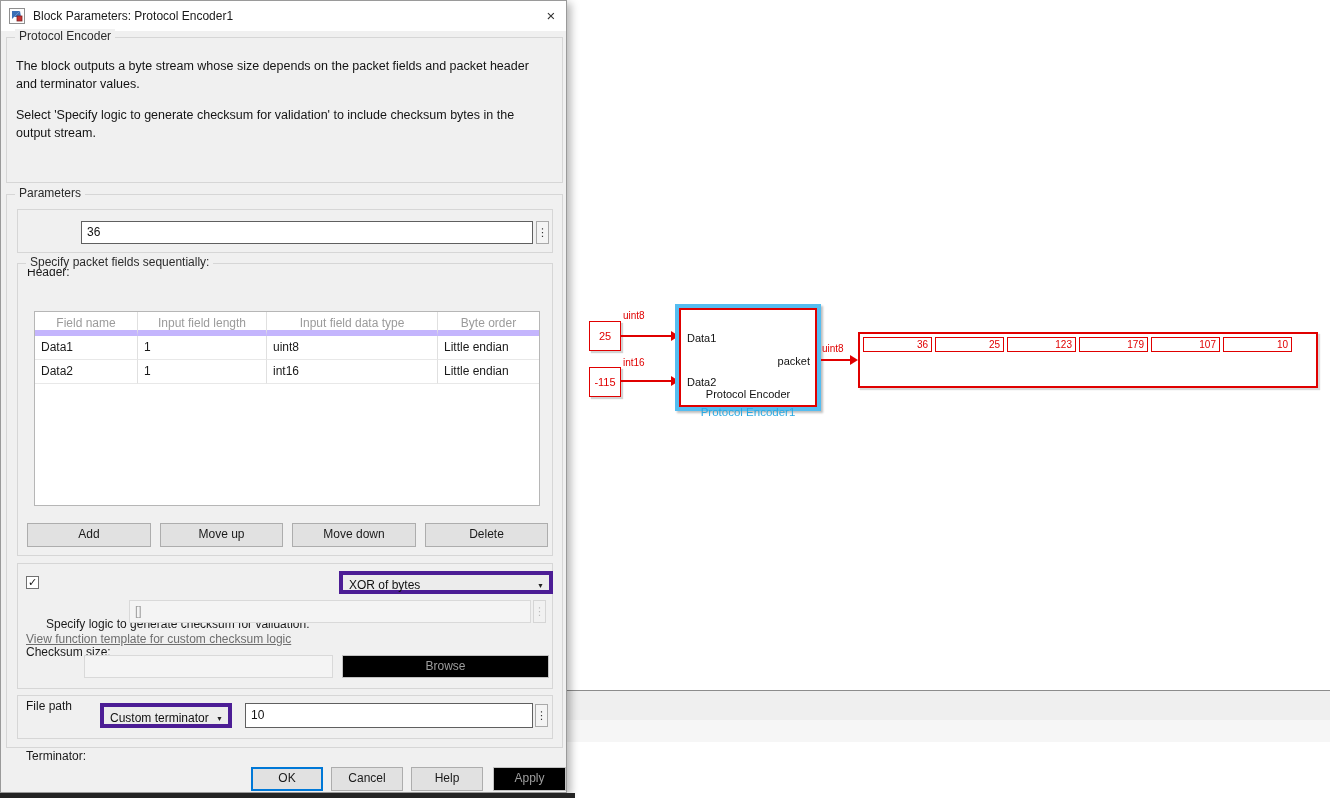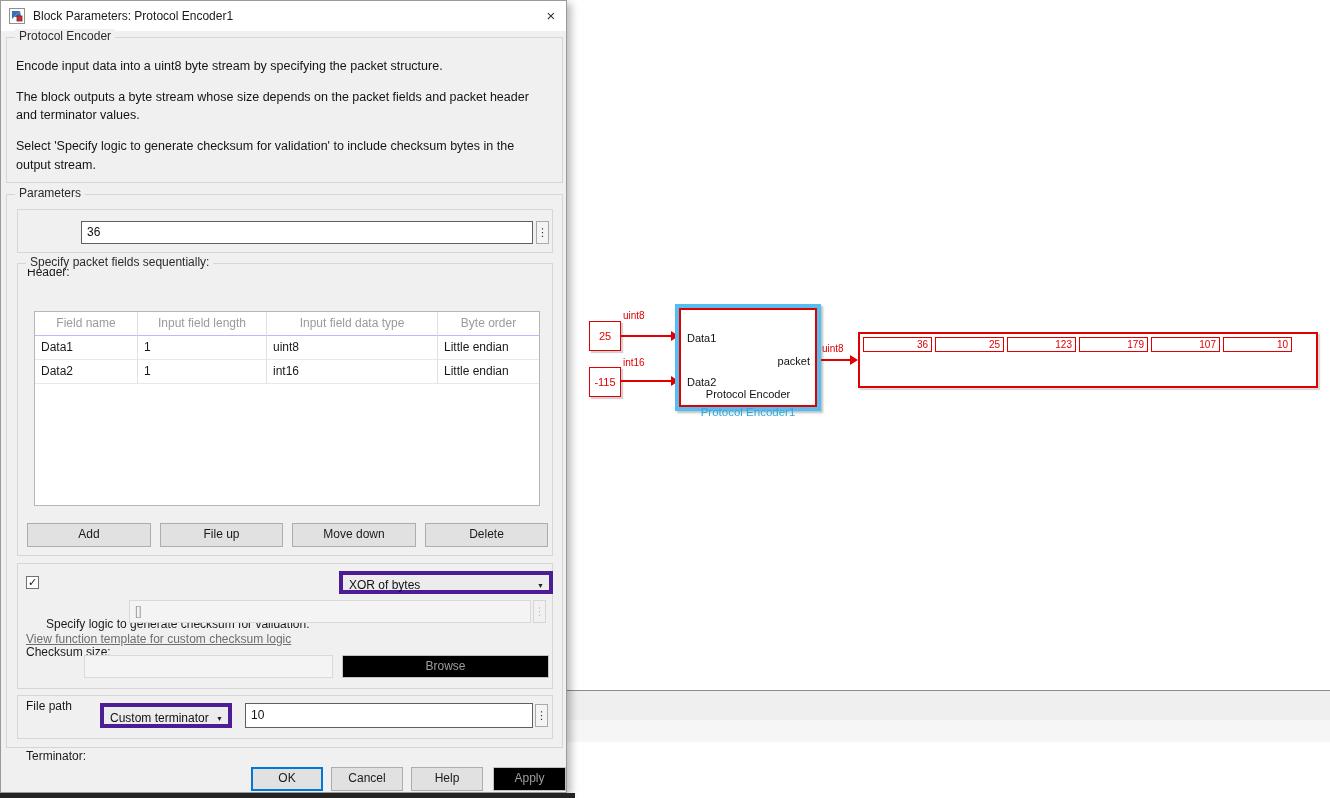--- a/index.html
+++ b/index.html
@@ -32,21 +32,21 @@
   .combo { background:#ececec; border:4px solid #4c1d95; font-size:12px; color:#111;
            padding:0 18px 0 6px; line-height:21px; position:absolute; }
   .combo .caret { position:absolute; right:5px; top:0; line-height:21px; font-size:7px; color:#222; }
   .checkbox { width:13px; height:13px; background:#fff; border:1px solid #707070;
               font-size:11px; line-height:11px; text-align:center; color:#111; }
   .link { font-size:12px; color:#6e6e6e; text-decoration:underline; }
 
   
   .ptable { background:#fff; border:1px solid #b6b6b6; }
   .trow { display:flex; height:24px; }
-  .trow.header .tcell { color:#9b9b9b; text-align:center; border-bottom:1px solid #c4b5fd; }
+  .trow.header .tcell { color:#9b9b9b; text-align:center; border-bottom:6px solid #c4b5fd; }
   .tcell { font-size:12px; color:#1a1a1a; padding:4px 6px; border-right:1px solid #e0e0e0;
            overflow:hidden; white-space:nowrap; }
   .tcell:last-child { border-right:none; }
   .trow.data .tcell { border-bottom:1px solid #e8e8e8; }
   .c1{width:103px;} .c2{width:129px;} .c3{width:171px;} .c4{width:101px;}
   .const-block { background:#fff; border:1px solid #e00000; color:#e00000;
                  font-size:11px; text-align:center; box-shadow:2px 2px 1px rgba(130,130,130,0.35); }
   .wire { background:#e00000; height:2px; }
   .arrow-r { width:0; height:0; border-top:5px solid transparent;
              border-bottom:5px solid transparent; border-left:8px solid #e00000; }
@@ -113,21 +113,20 @@
       <path d="M3 3 L11 3 L3 11 Z" fill="#3a6fb5"></path>
       <path d="M5 9 L11 3 L12 9 Z" fill="#3a6fb5"></path>
       <rect x="8" y="8" width="5" height="5" fill="#c83232" stroke="#7e1f1f" stroke-width="0.8"></rect>
     </svg>
     <span class="abs title-text">Block Parameters: Protocol Encoder1</span>
     <span class="abs close-btn">×</span>
   </div>
 
   <div class="abs groupbox desc" style="left:5px; top:36px; width:557px; height:146px; padding:6px 10px 0 9px;">
     <span class="grouplabel">Protocol Encoder</span>
-    <p>Encode input data into a uint8 byte stream by specifying the packet structure.</p>
     <p>The block outputs a byte stream whose size depends on the packet fields and packet header and terminator values.</p>
     <p>Select 'Specify logic to generate checksum for validation' to include checksum bytes in the output stream.</p>
   </div>
 
   <div class="abs groupbox" style="left:5px; top:193px; width:557px; height:554px;">
     <span class="grouplabel">Parameters</span>
   </div>
 
   <div class="abs groupbox" style="left:16px; top:208px; width:536px; height:44px;"></div>
   <span class="abs lbl" style="left:26px; top:224px;">Header:</span>
@@ -153,21 +152,21 @@
     </div>
     <div class="trow data">
       <div class="tcell c1">Data2</div>
       <div class="tcell c2">1</div>
       <div class="tcell c3">int16</div>
       <div class="tcell c4">Little endian</div>
     </div>
   </div>
 
   <div class="abs btn" style="left:26px; top:522px; width:124px; height:24px;">Add</div>
-  <div class="abs btn" style="left:159px; top:522px; width:123px; height:24px;">File up</div>
+  <div class="abs btn" style="left:159px; top:522px; width:123px; height:24px;">Move up</div>
   <div class="abs btn" style="left:291px; top:522px; width:124px; height:24px;">Move down</div>
   <div class="abs btn" style="left:424px; top:522px; width:123px; height:24px;">Delete</div>
 
   <div class="abs groupbox" style="left:16px; top:562px; width:536px; height:126px;"></div>
   <div class="abs checkbox" style="left:25px; top:575px;">✓</div>
   <span class="abs lbl" style="left:45px; top:576px;">Specify logic to generate checksum for validation:</span>
   <div class="combo" style="left:338px; top:570px; width:214px; height:23px;">
     <span>XOR of bytes</span>
     <span class="caret">▼</span>
   </div>

